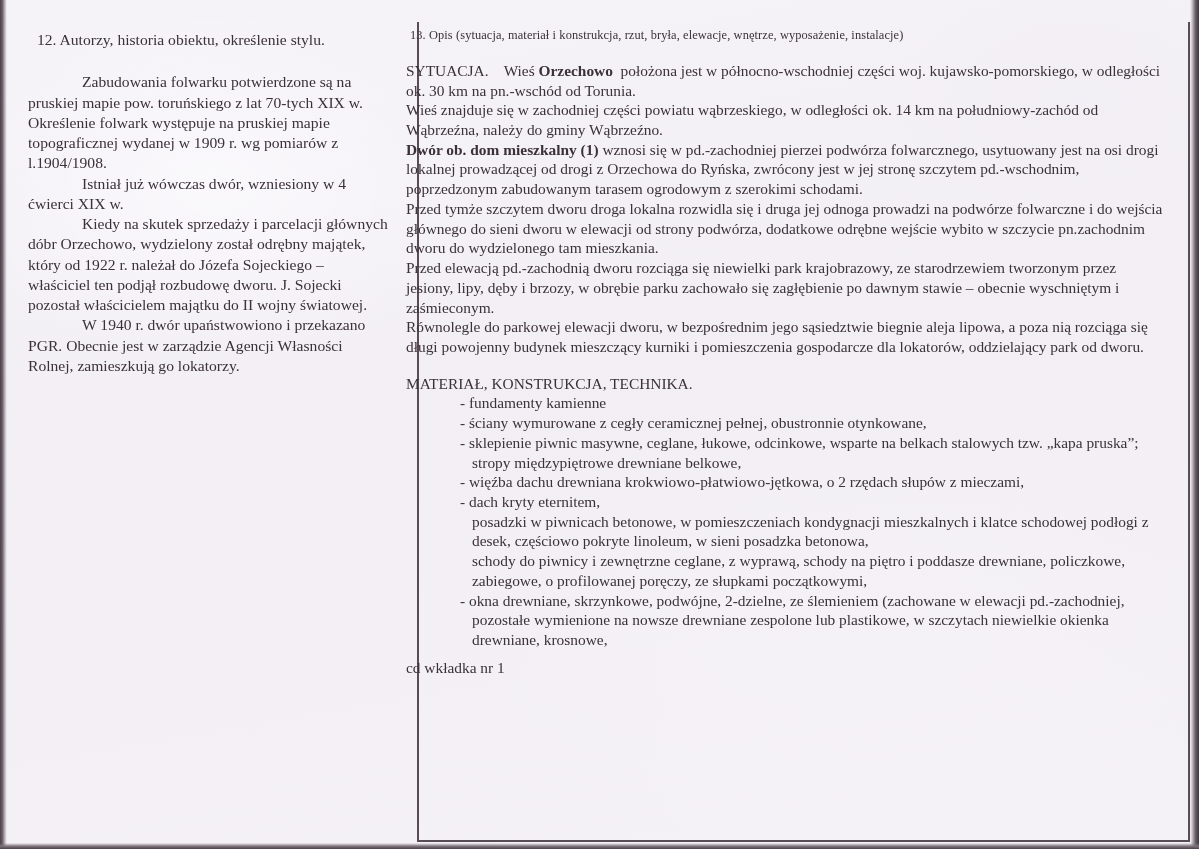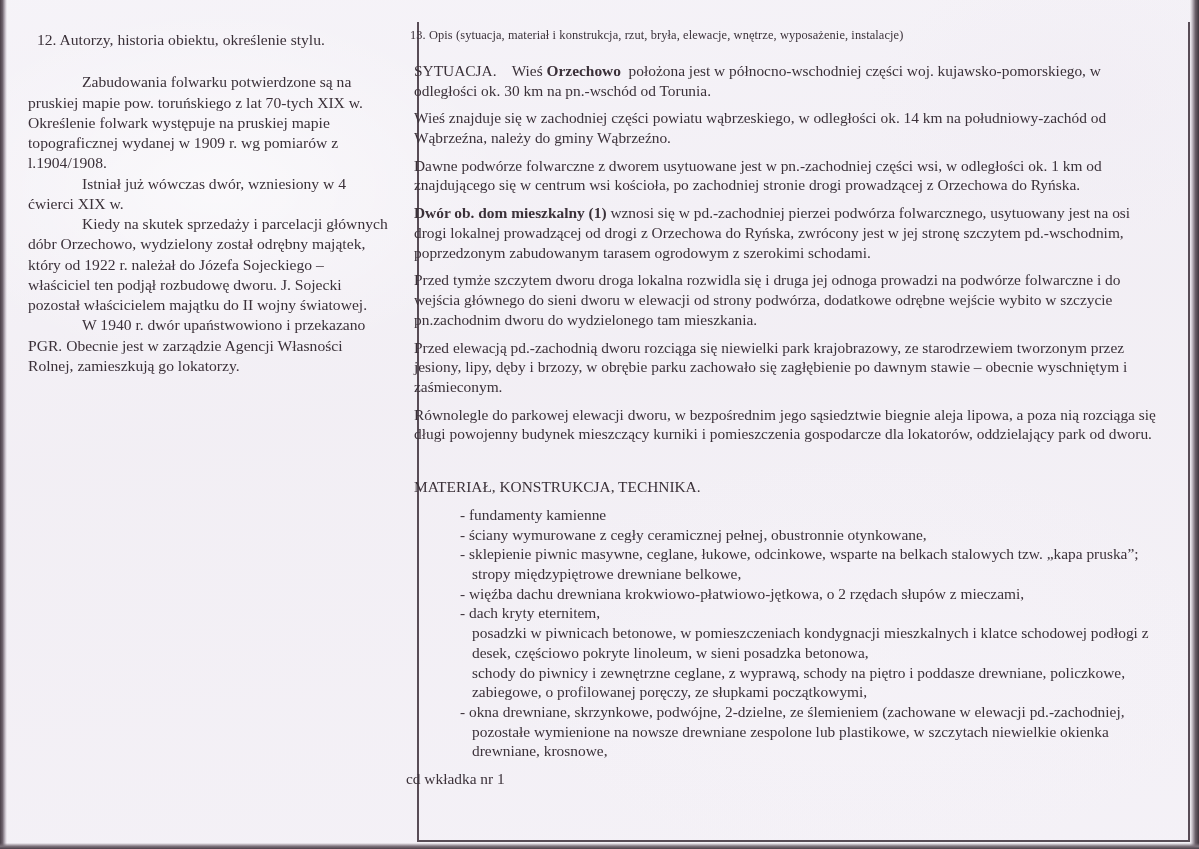--- a/index.html
+++ b/index.html
@@ -94,21 +94,21 @@
     width: 758px;
     font-size: 15.4px;
     line-height: 1.28;
   }
   .col-right .desc-head {
     margin: 0 0 17px 4px;
     font-size: 12.4px;
     letter-spacing: 0.1px;
   }
   .col-right p {
-    margin: 8px;
+    margin: 0;
   }
   .spacer-lg { height: 17px; }
 
   b, .bold { font-weight: bold; }
 
   
   .mat-head { margin: 0 0 1px 0; }
   .mat-list {
     margin: 0;
     padding: 0;
@@ -150,21 +150,20 @@
 
   <div class="divider"></div>
   <div class="col-right-frame"></div>
 
   <div class="col-right">
     <div class="desc-head">13. Opis (sytuacja, materiał i konstrukcja, rzut, bryła, elewacje, wnętrze, wyposażenie, instalacje)</div>
 
     <p><span>SYTUACJA.</span>&nbsp;&nbsp;&nbsp; <span>Wieś</span> <b>Orzechowo</b>&nbsp; <span>położona jest w północno-wschodniej części woj. kujawsko-pomorskiego, w odległości ok. 30 km na pn.-wschód od Torunia.</span></p>
 
     <p>Wieś znajduje się w zachodniej  części powiatu wąbrzeskiego, w odległości ok. 14 km na południowy-zachód od Wąbrzeźna, należy do gminy Wąbrzeźno.</p>
-    <p>Dawne podwórze folwarczne z dworem usytuowane jest w pn.-zachodniej części wsi, w odległości ok. 1 km od znajdującego się w centrum wsi  kościoła, po zachodniej stronie drogi prowadzącej z Orzechowa do Ryńska.</p>
 
     <p><b>Dwór ob. dom mieszkalny (1)</b> <span>wznosi się w pd.-zachodniej pierzei podwórza folwarcznego, usytuowany jest na osi drogi lokalnej prowadzącej od drogi z Orzechowa do Ryńska, zwrócony jest w jej stronę szczytem pd.-wschodnim, poprzedzonym zabudowanym tarasem ogrodowym z szerokimi schodami.</span></p>
 
     <p>Przed tymże szczytem dworu droga lokalna rozwidla się i druga jej odnoga prowadzi na podwórze folwarczne i do wejścia głównego do sieni dworu w elewacji od strony podwórza, dodatkowe odrębne wejście wybito w szczycie pn.zachodnim dworu do wydzielonego tam mieszkania.</p>
     <p>Przed elewacją pd.-zachodnią dworu rozciąga się niewielki park krajobrazowy, ze starodrzewiem tworzonym przez jesiony, lipy, dęby i brzozy, w obrębie parku zachowało się zagłębienie po dawnym stawie – obecnie wyschniętym i zaśmieconym.</p>
     <p>Równolegle do parkowej elewacji dworu, w bezpośrednim jego sąsiedztwie biegnie aleja lipowa, a poza nią rozciąga się długi powojenny budynek mieszczący kurniki i pomieszczenia gospodarcze dla lokatorów, oddzielający park od dworu.</p>
 
     <div class="spacer-lg"></div>
 
     <p class="mat-head">MATERIAŁ, KONSTRUKCJA, TECHNIKA.</p>

